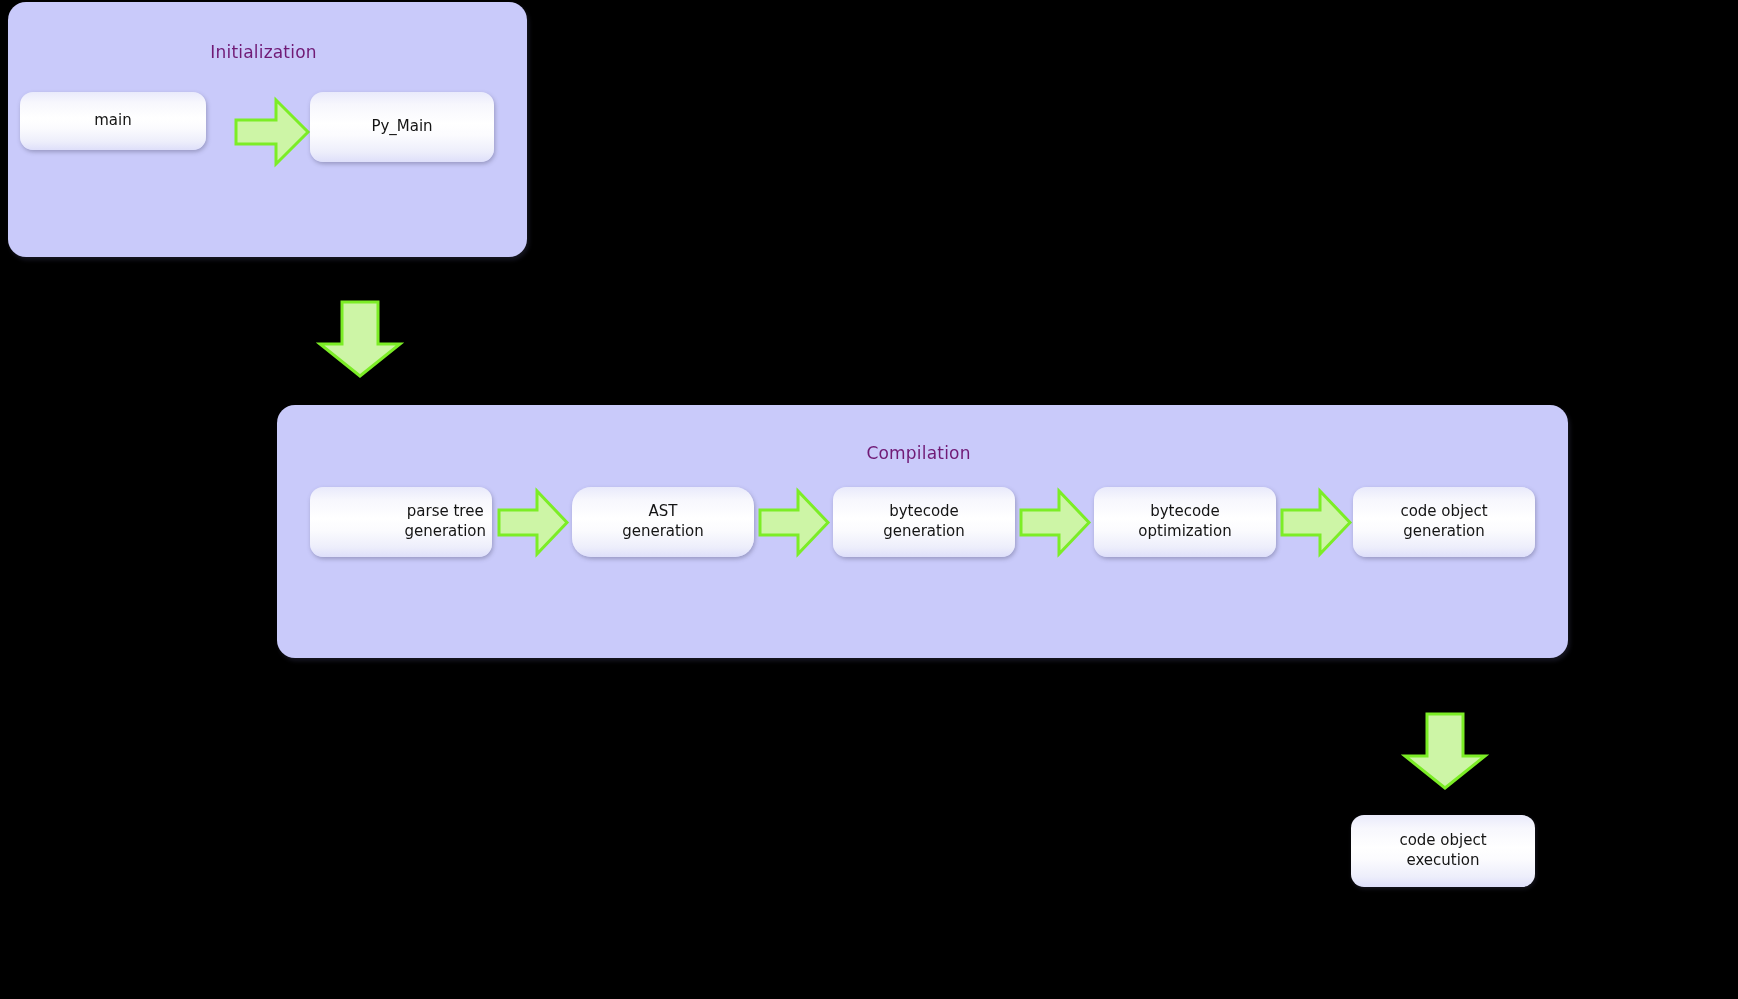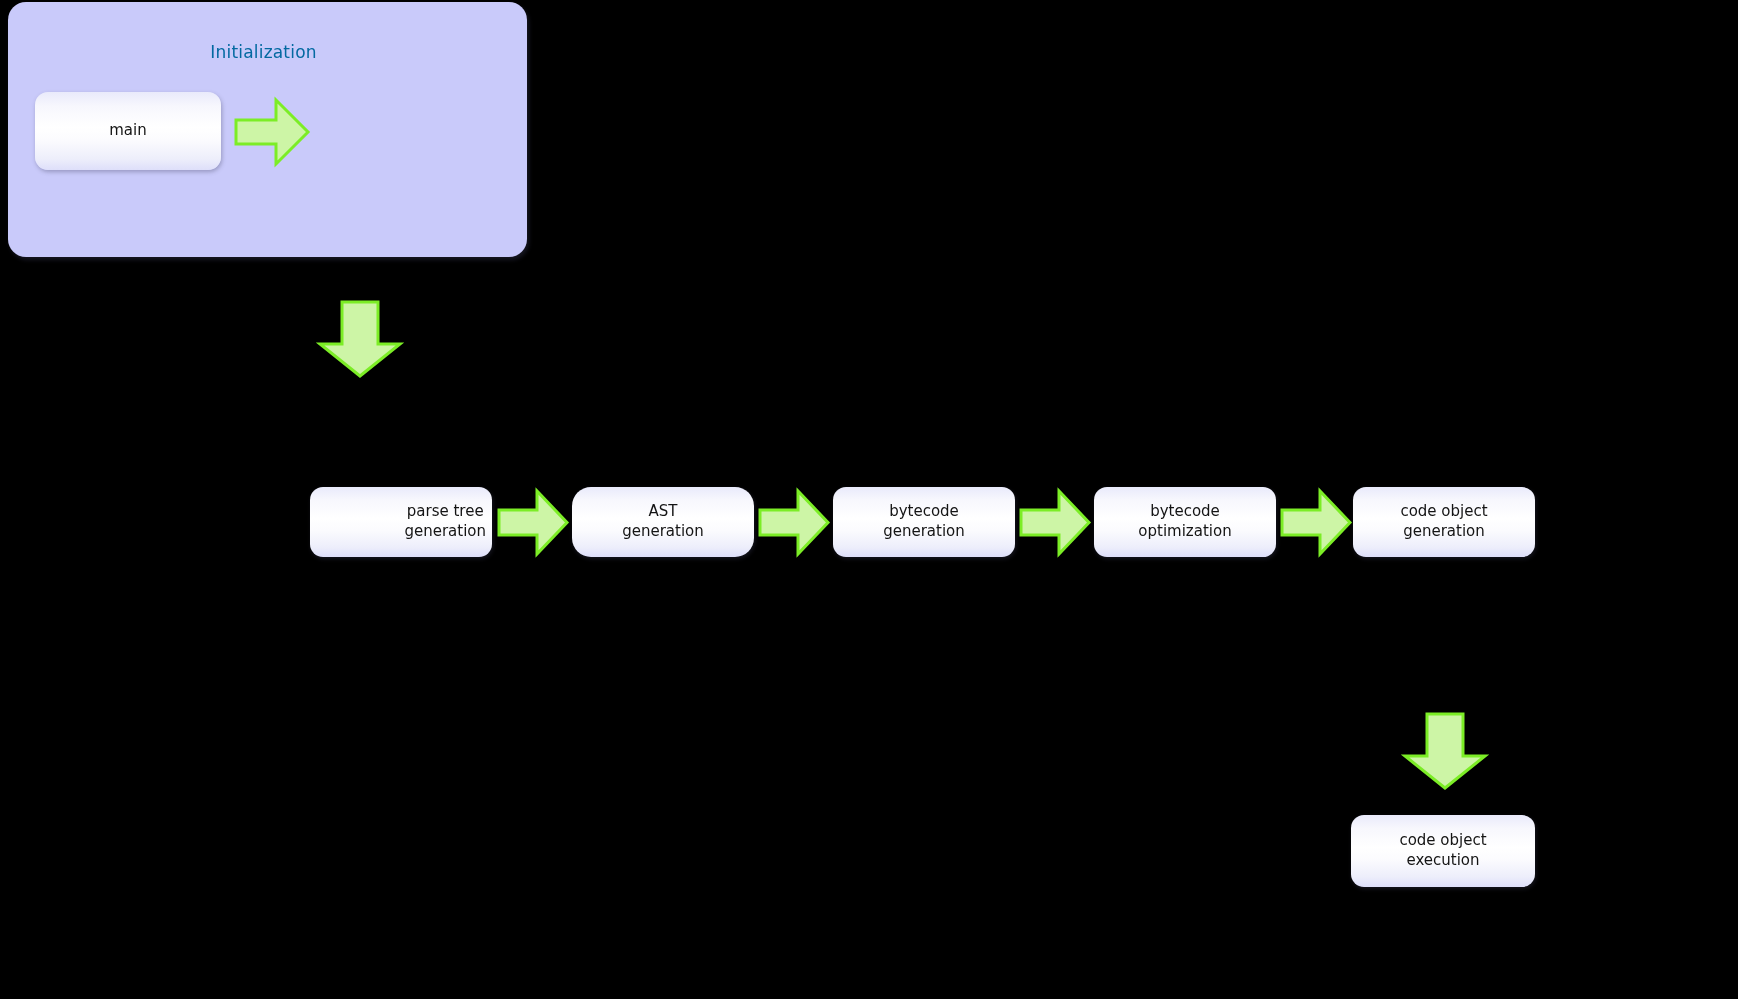--- a/index.html
+++ b/index.html
@@ -21,21 +21,21 @@
     position: absolute;
     background: #c9cafa;
     border-radius: 18px;
     box-shadow: 2px 3px 4px rgba(40,40,60,0.55);
   }
   .group-title {
     position: absolute;
     left: 0;
     right: 8px;
     text-align: center;
-    color: #0369a1;
+    color: #701a75;
     font-size: 17px;
     font-family: "DejaVu Sans", sans-serif;
     letter-spacing: 0.2px;
     white-space: nowrap;
   }
 
   
   .node-box {
     position: absolute;
     border-radius: 13px;
@@ -81,37 +81,43 @@
 </style>
 </head>
 <body>
 
 <div id="stage">
 
   <div class="group-panel" style="left:8px; top:2px; width:519px; height:255px;">
     <div class="group-title" style="top:40px;">Initialization</div>
   </div>
 
-  <div class="node-box" style="left:35px; top:92px; width:186px; height:78px;">
+  <div class="node-box" style="left:20px; top:92px; width:186px; height:58px;">
     <span class="node-label">main</span>
   </div>
 
   <div class="arrow" style="left:234px; top:98px; width:76px; height:68px;">
     <svg viewBox="0 0 76 68" preserveAspectRatio="none">
       <polygon class="arrow-shape" points="2,22 42,22 42,2 74,34 42,66 42,46 2,46"></polygon>
     </svg>
   </div>
 
+  <div class="node-box" style="left:310px; top:92px; width:184px; height:70px;">
+    <span class="node-label">Py_Main</span>
+  </div>
 
   <div class="arrow" style="left:318px; top:300px; width:84px; height:78px;">
     <svg viewBox="0 0 84 78" preserveAspectRatio="none">
       <polygon class="arrow-shape" points="24,2 60,2 60,44 82,44 42,76 2,44 24,44"></polygon>
     </svg>
   </div>
 
+  <div class="group-panel" style="left:277px; top:405px; width:1291px; height:253px;">
+    <div class="group-title" style="top:38px;">Compilation</div>
+  </div>
 
   <div class="node-box" style="left:310px; top:487px; width:182px; height:70px;justify-content:flex-end;">
     <span class="node-label">parse tree
 generation</span>
   </div>
 
   <div class="arrow" style="left:497px; top:489px; width:72px; height:67px;">
     <svg viewBox="0 0 72 67" preserveAspectRatio="none">
       <polygon class="arrow-shape" points="2,21 40,21 40,2 70,33.5 40,65 40,46 2,46"></polygon>
     </svg>

